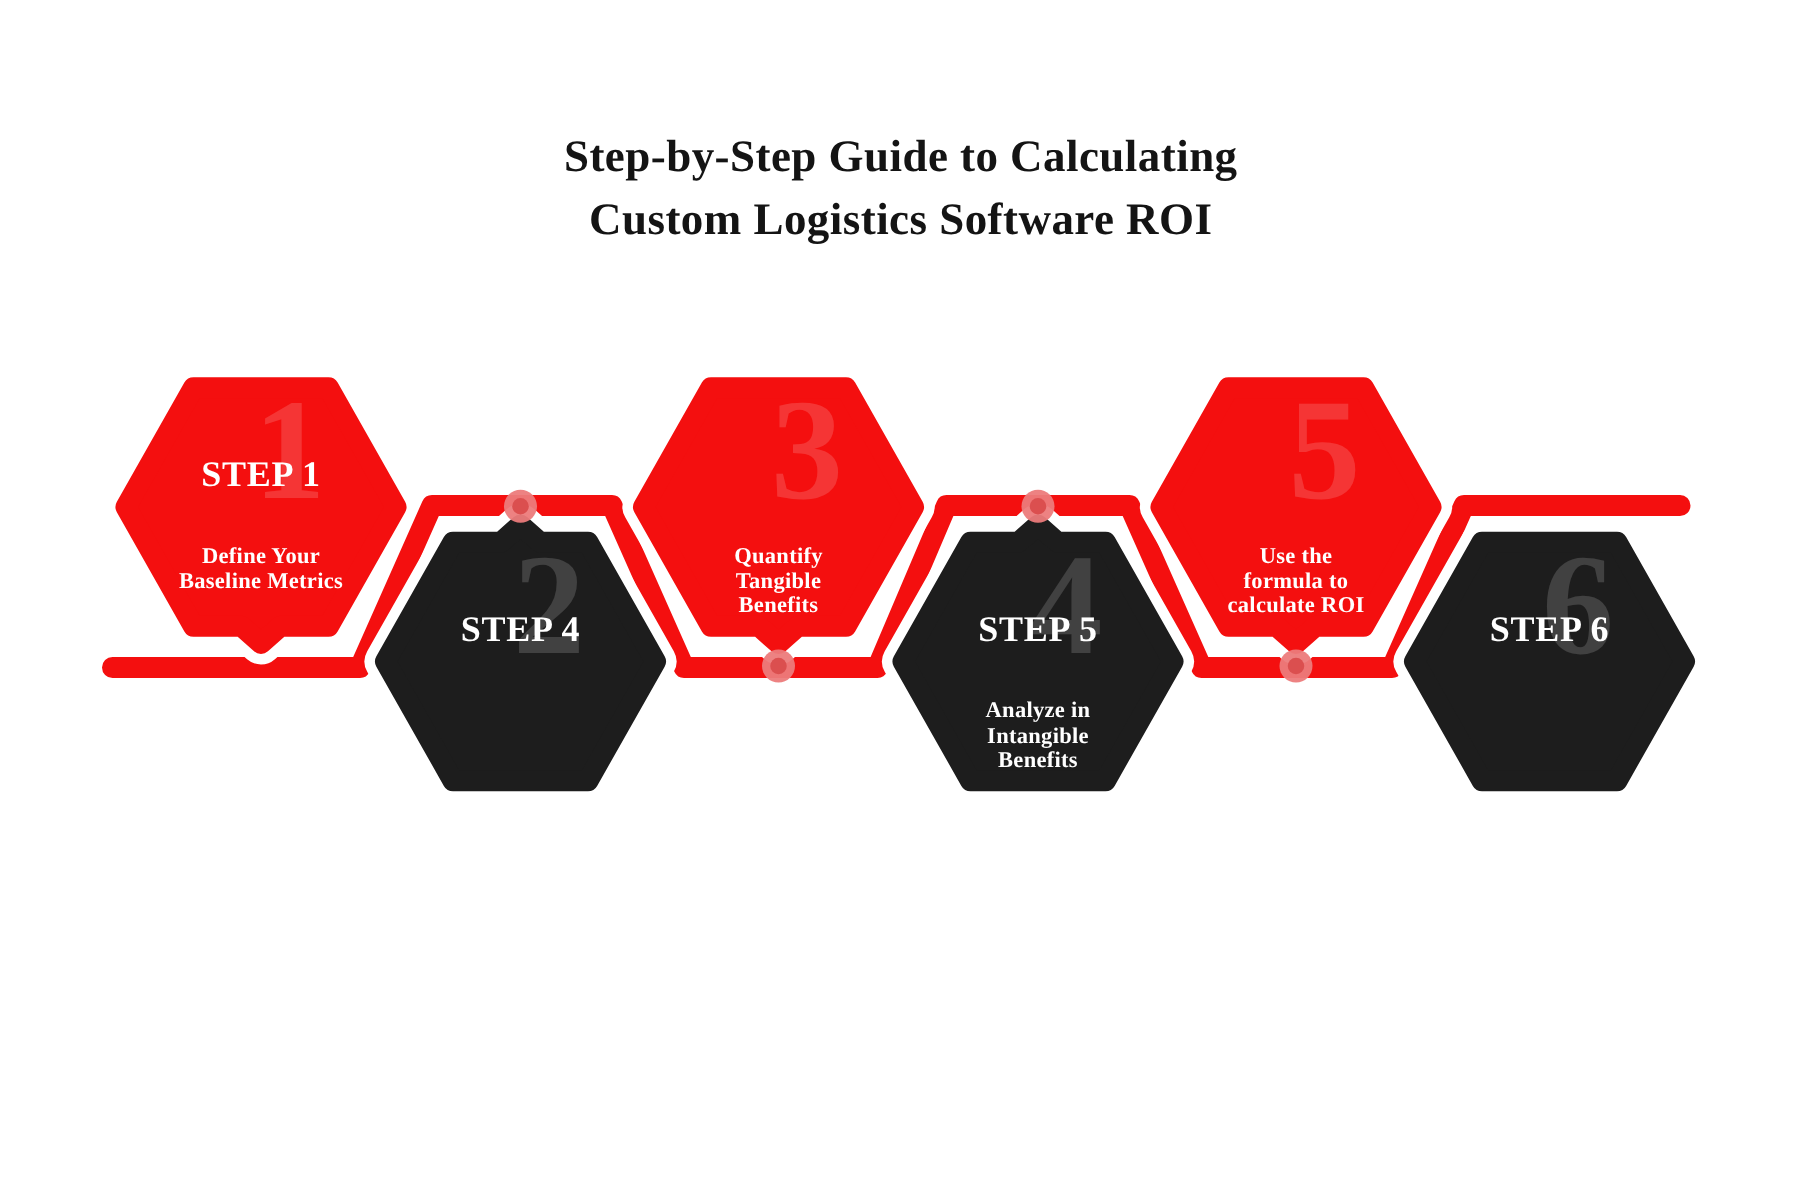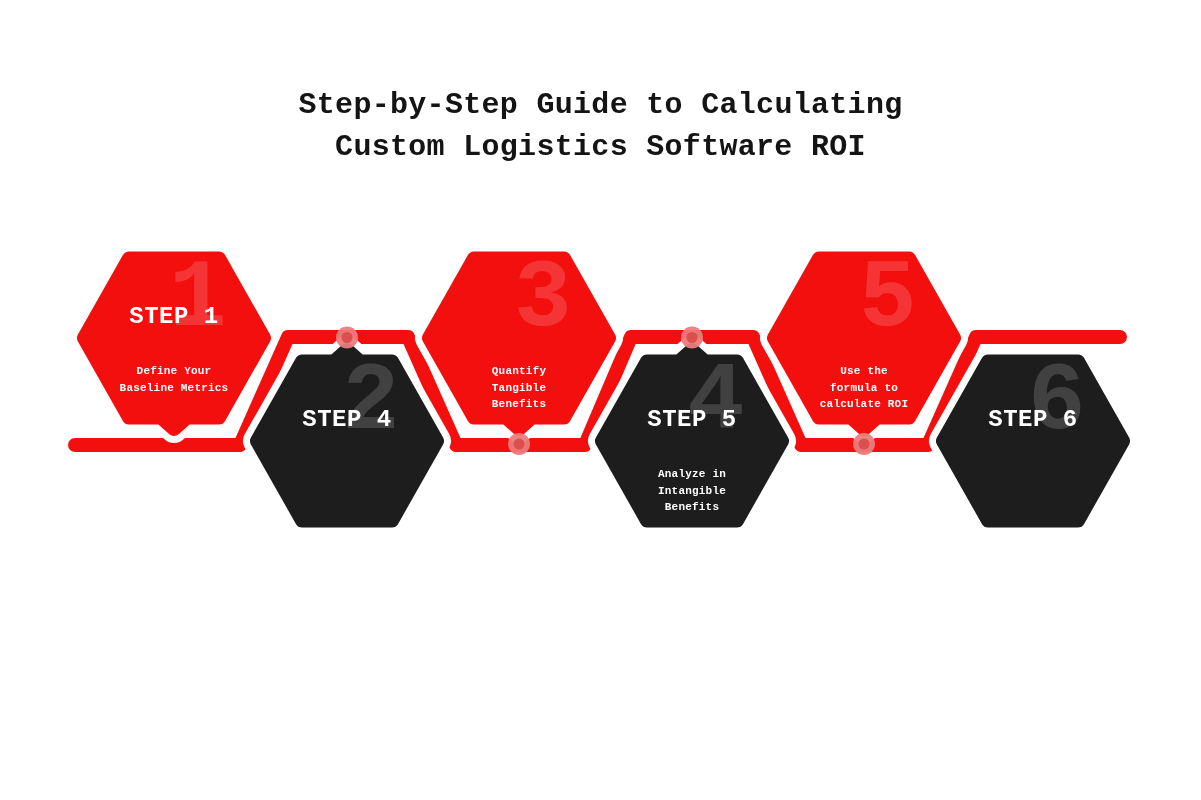--- a/index.html
+++ b/index.html
@@ -12,21 +12,21 @@
     --dot_core:#DB4F4F;
     --canvas_bg:#FFFFFF;
   }
   *{margin:0;padding:0;box-sizing:border-box;}
   html,body{background:#fff;}
   .canvas{
     position:relative;
     width:1201px;height:800px;
     background:var(--canvas_bg);
     overflow:hidden;
-    font-family:Liberation Mono, monospace;
+    font-family:Liberation Serif, serif;
   }
   .stage{position:absolute;left:0;top:0;}
   .connector{
     fill:none;
     stroke:var(--accent_red);
     stroke-width:14;
     stroke-linecap:round;
     stroke-linejoin:round;
   }
   .hex-casing{
@@ -72,21 +72,21 @@
     line-height:30px;
     font-weight:700;
     letter-spacing:0.5px;
     color:var(--step_text);
   }
   .step-desc{
     position:absolute;
     left:0;top:111px;
     width:100%;
     text-align:center;
-    font-size:11px;
+    font-size:15px;
     line-height:16.5px;
     font-weight:700;
     letter-spacing:0.2px;
     color:var(--step_text);
     white-space:pre-line;
   }
 </style>
 </head>
 <body>
 

